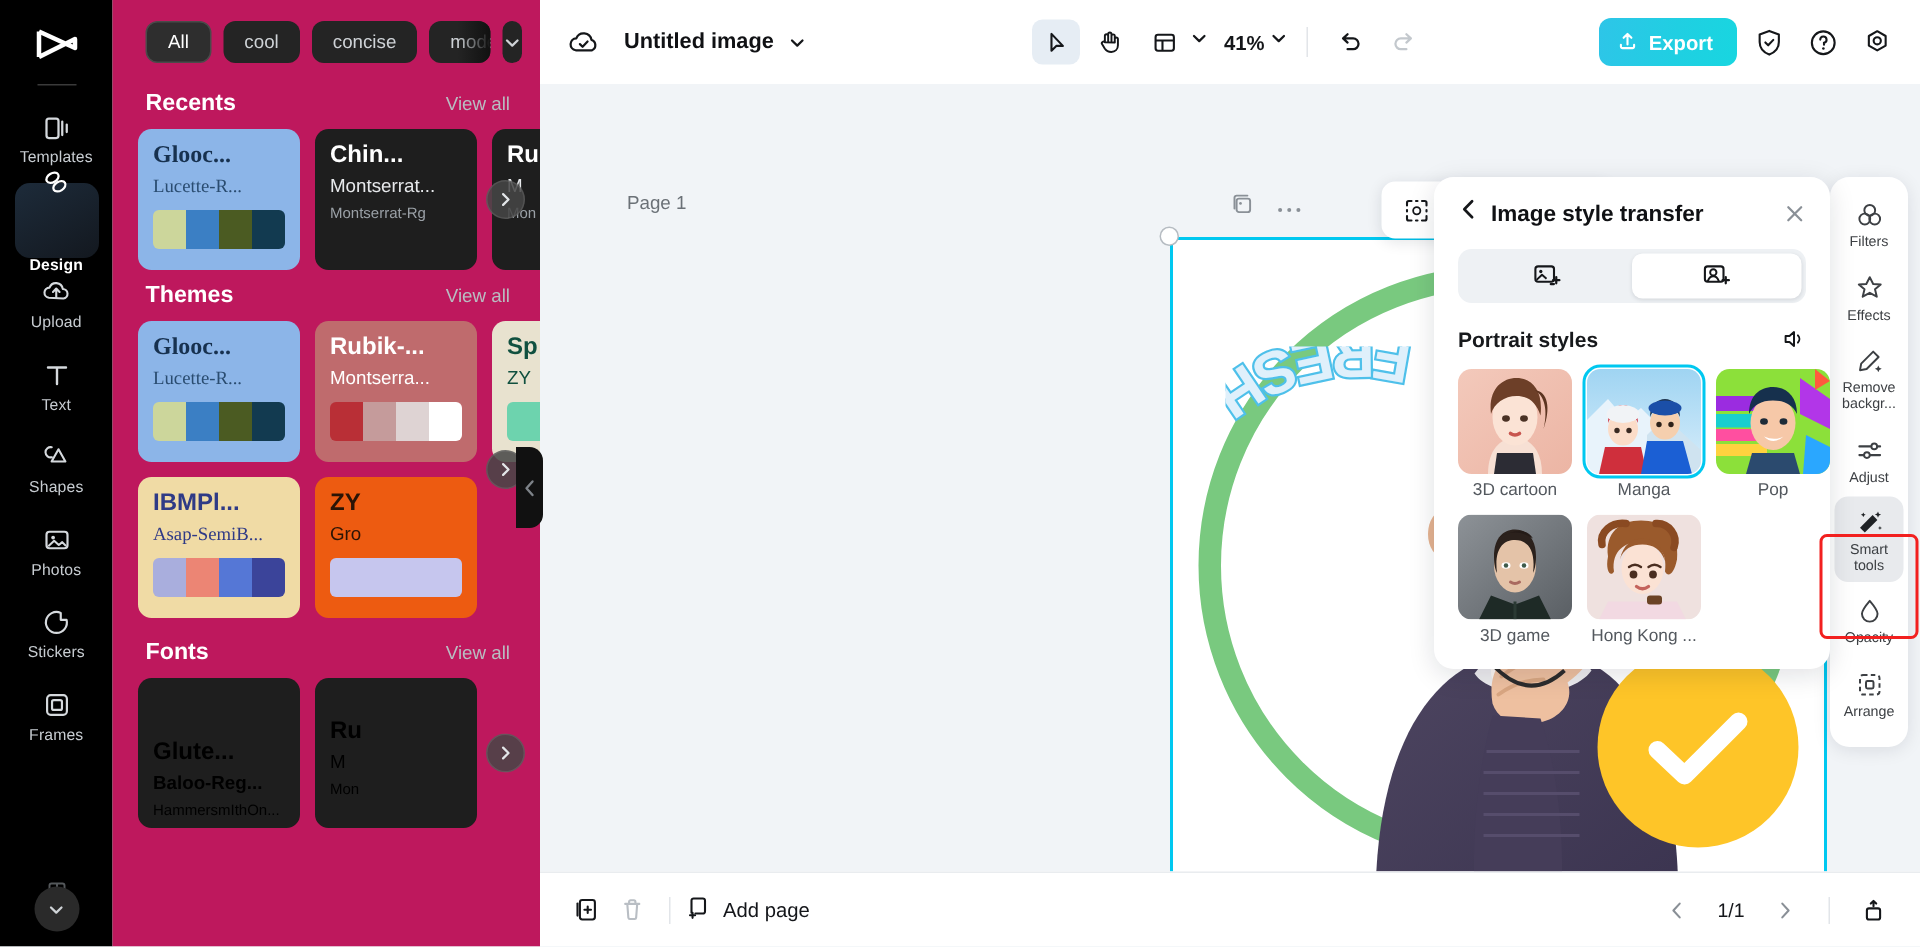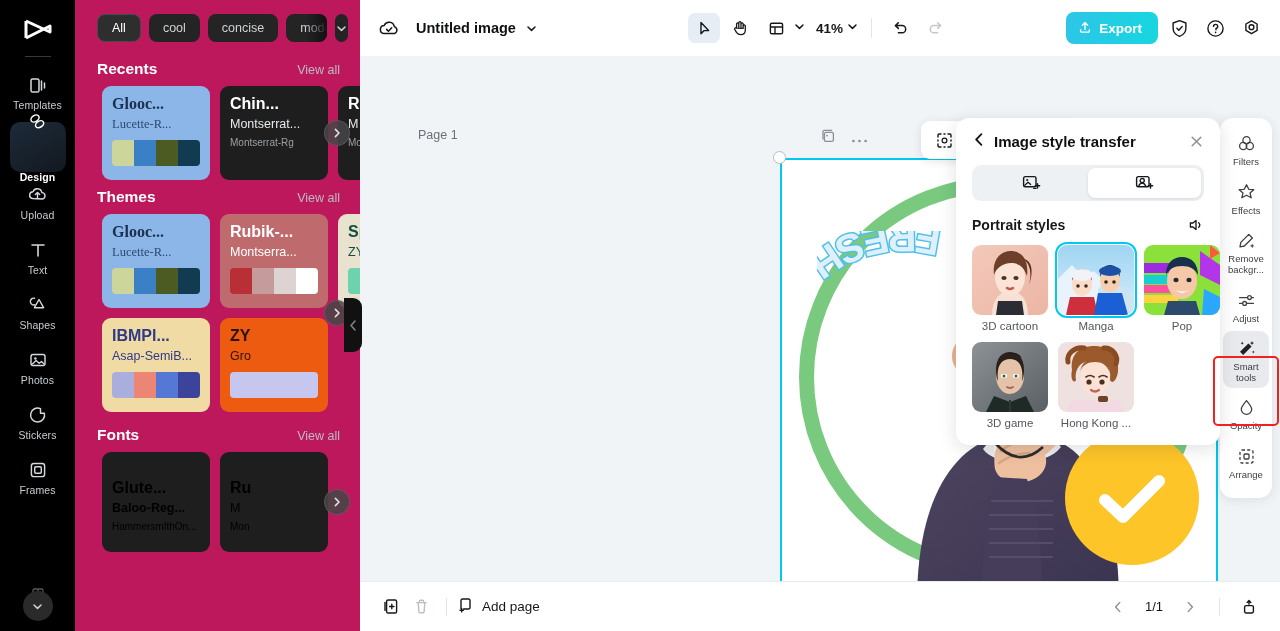--- a/index.html
+++ b/index.html
@@ -53,21 +53,21 @@
   }
   .chip-caret { width: 30px; padding: 0; justify-content: center; }
 
   .sect-head {
     display: flex; align-items: baseline; justify-content: space-between;
     padding: 8px 20px 8px 22px;
   }
   .sect-title { color: #fff; font-size: 15.5px; font-weight: 700; }
   .sect-link { color: #b9bdc2; font-size: 12.5px; cursor: pointer; }
 
-  .row { display: flex; gap: 10px; padding: 0 0 0 27px; position: relative; }
+  .row { display: flex; gap: 10px; padding: 0 0 0 17px; position: relative; }
   .row-wrap { position: relative; }
   .nav-next {
     position: absolute; right: 10px; top: 50%; transform: translateY(-50%);
     width: 26px; height: 26px; border-radius: 50%; background: rgba(70,70,70,.86);
     display: flex; align-items: center; justify-content: center; cursor: pointer; z-index: 6;
     border: 1px solid rgba(255,255,255,.10);
   }
   .card {
     width: 108px; height: 94px; border-radius: 9px; flex: 0 0 108px;
     padding: 10px 10px 9px; overflow: hidden; cursor: pointer; position: relative;
@@ -406,21 +406,21 @@
           <div class="c-t1" style="color: rgb(16, 80, 63);">Sp</div>
           <div class="c-t2" style="color: rgb(16, 80, 63);">ZY</div>
           <div class="sw" id="ts2">
               <i style="background:#6dd3ae"></i>
             </div>
         </div>
       </div>
       <div class="row" style="margin-top:10px">
         <div class="card" id="tc4" style="background: rgb(240, 219, 165);">
           <div class="c-t1" style="color: rgb(47, 58, 134);">IBMPl...</div>
-          <div class="c-t2" style="color: rgb(47, 58, 134);">Asap-SemiB...</div>
+          <div class="c-t2" style="color: rgb(47, 58, 134); font-family: Liberation Serif, serif;">Asap-SemiB...</div>
           <div class="sw" id="ts4">
               <i style="background:#a9aedd"></i>
               <i style="background:#ec8574"></i>
               <i style="background:#5577d6"></i>
               <i style="background:#3b449a"></i>
             </div>
         </div>
         <div class="card" id="tc5" style="background: rgb(237, 91, 17);">
           <div class="c-t1" style="color: rgb(42, 20, 6);">ZY</div>
           <div class="c-t2" style="color: rgb(42, 20, 6);">Gro</div>
@@ -436,21 +436,21 @@
       </div>
     </div>
 
     <div class="sect-head" style="padding-top:14px">
       <div class="sect-title">Fonts</div>
       <div class="sect-link">View all</div>
     </div>
     <div class="row-wrap">
       <div class="row">
         <div class="card dark" style="height:100px">
-          <div class="c-t1" style="margin-top:18px">Glute...</div>
+          <div class="c-t1" style="margin-top:32px">Glute...</div>
           <div class="c-t2" style="font-weight:700">Baloo-Reg...</div>
           <div class="c-t3">HammersmIthOn...</div>
         </div>
         <div class="card dark" style="height:100px">
           <div class="c-t1" style="margin-top:18px">Ru</div>
           <div class="c-t2">M</div>
           <div class="c-t3">Mon</div>
         </div>
       </div>
       <div class="nav-next">

